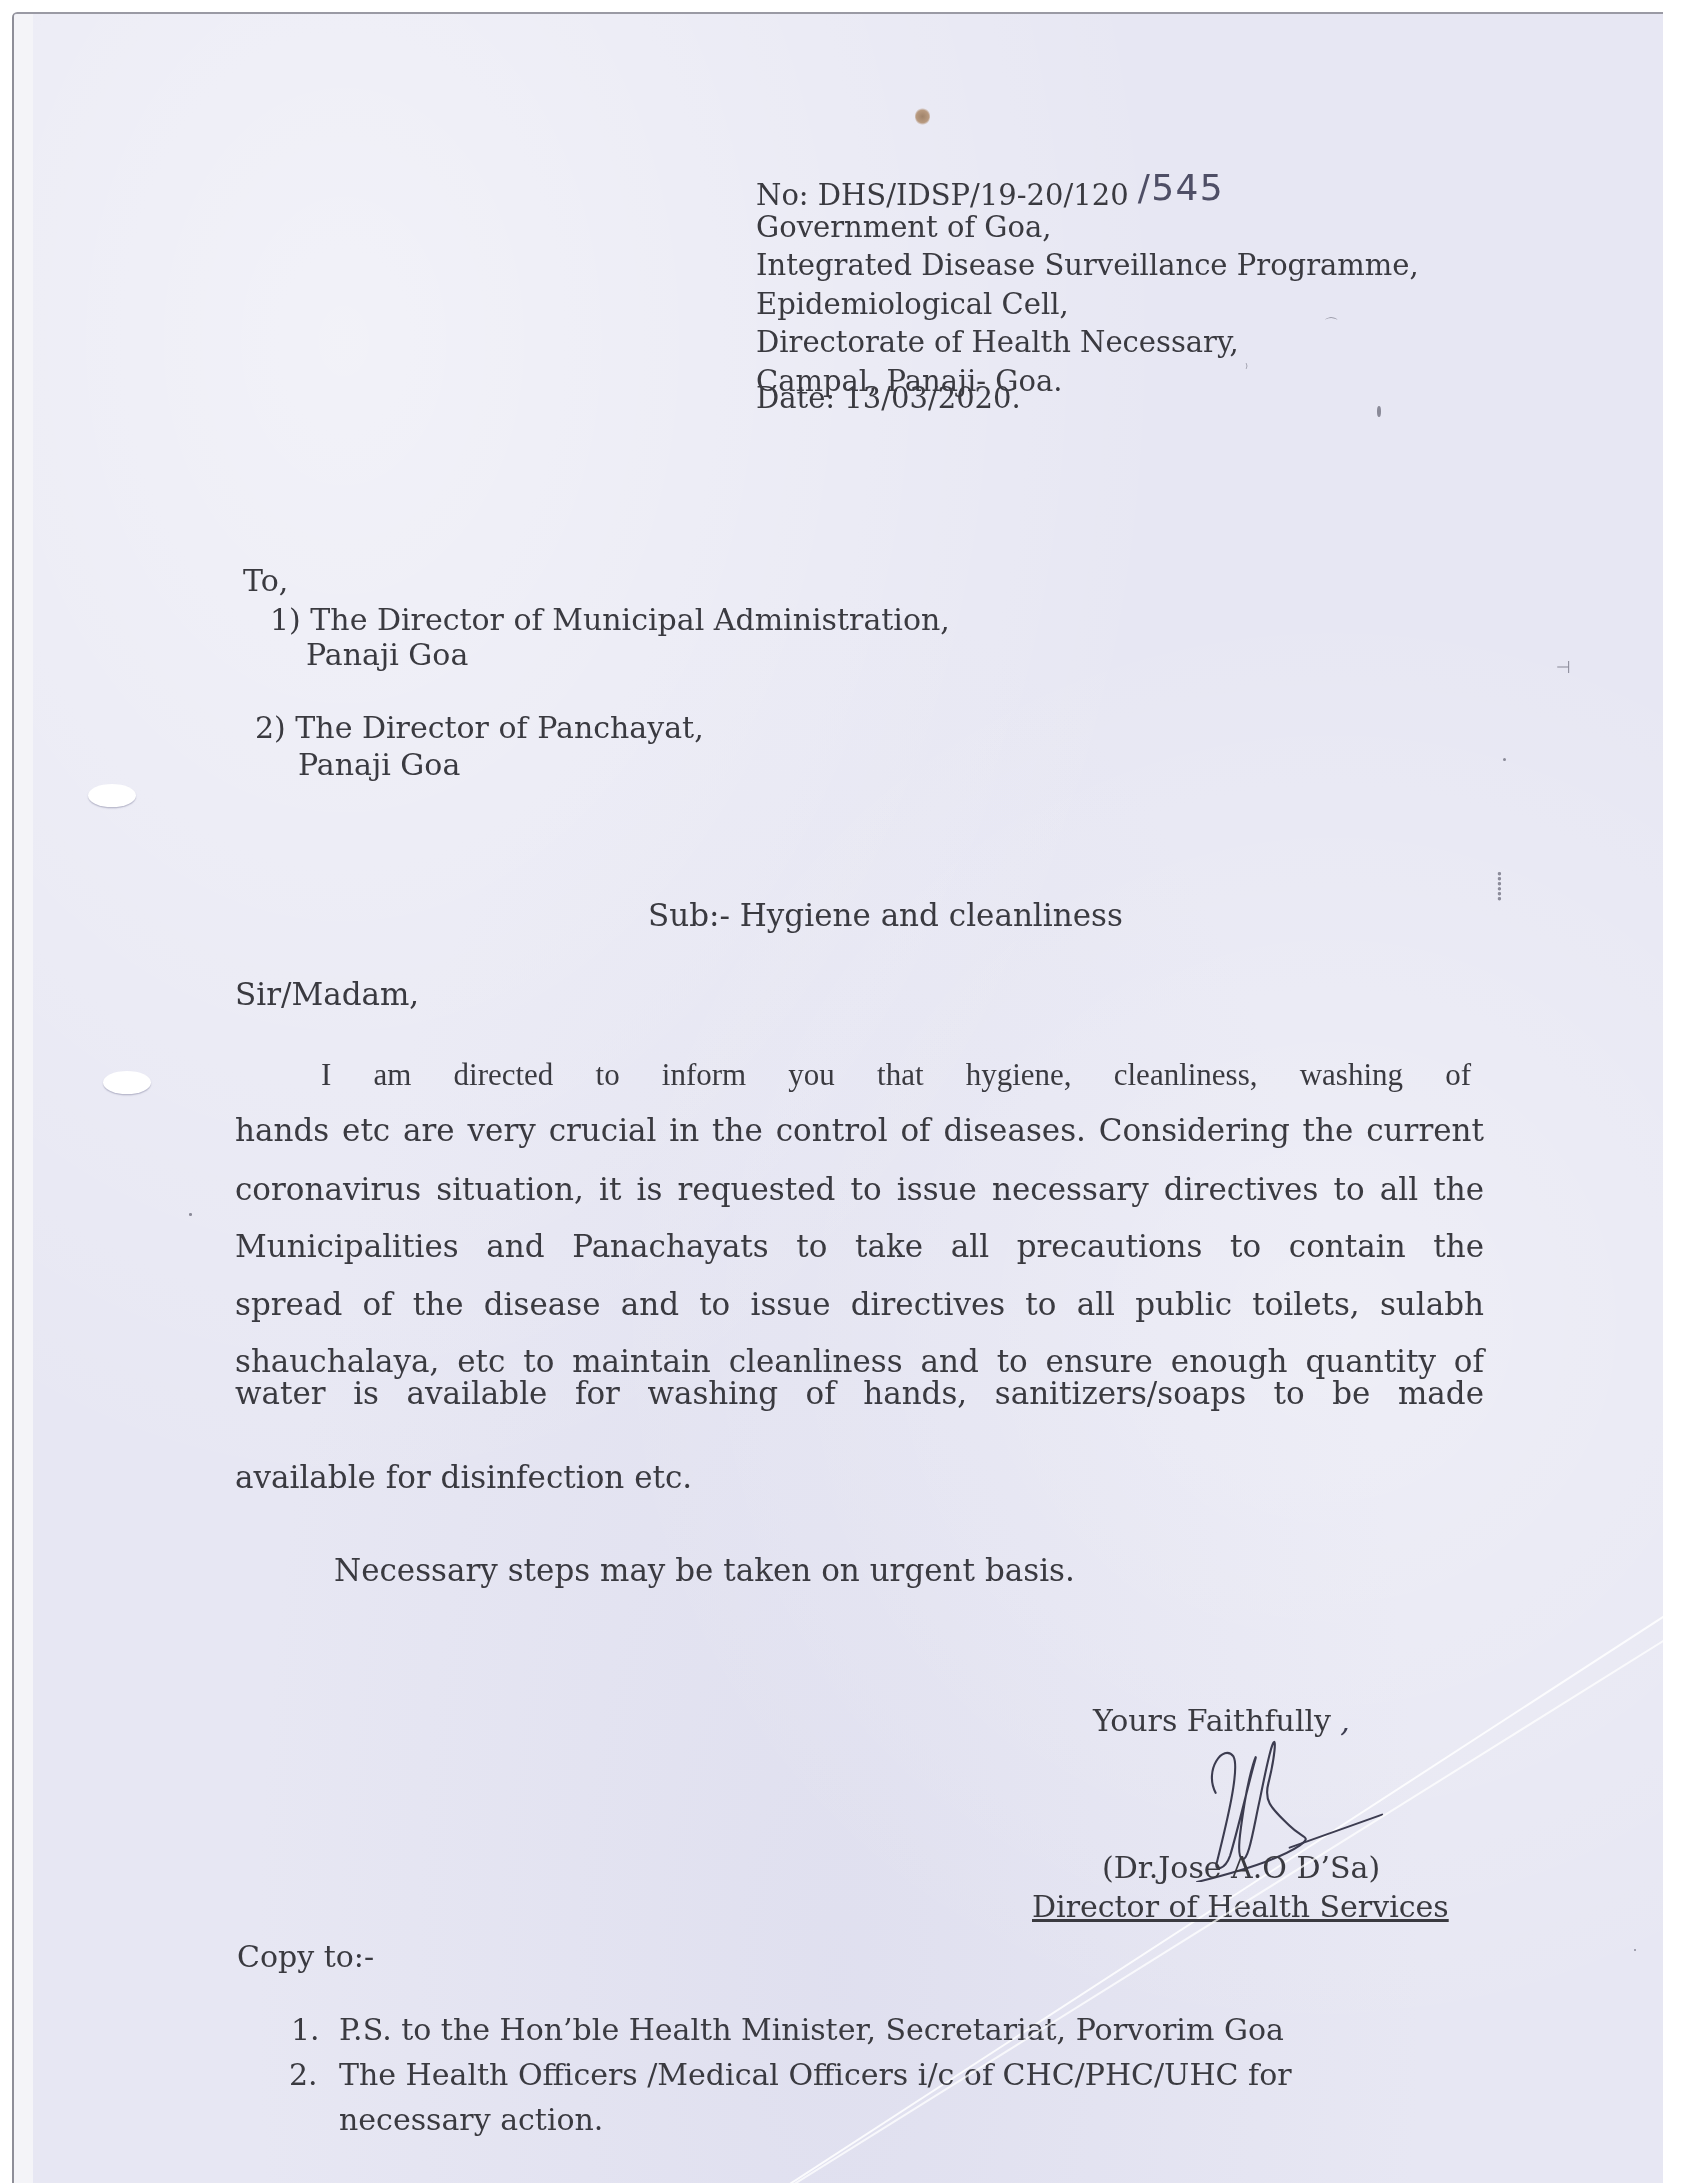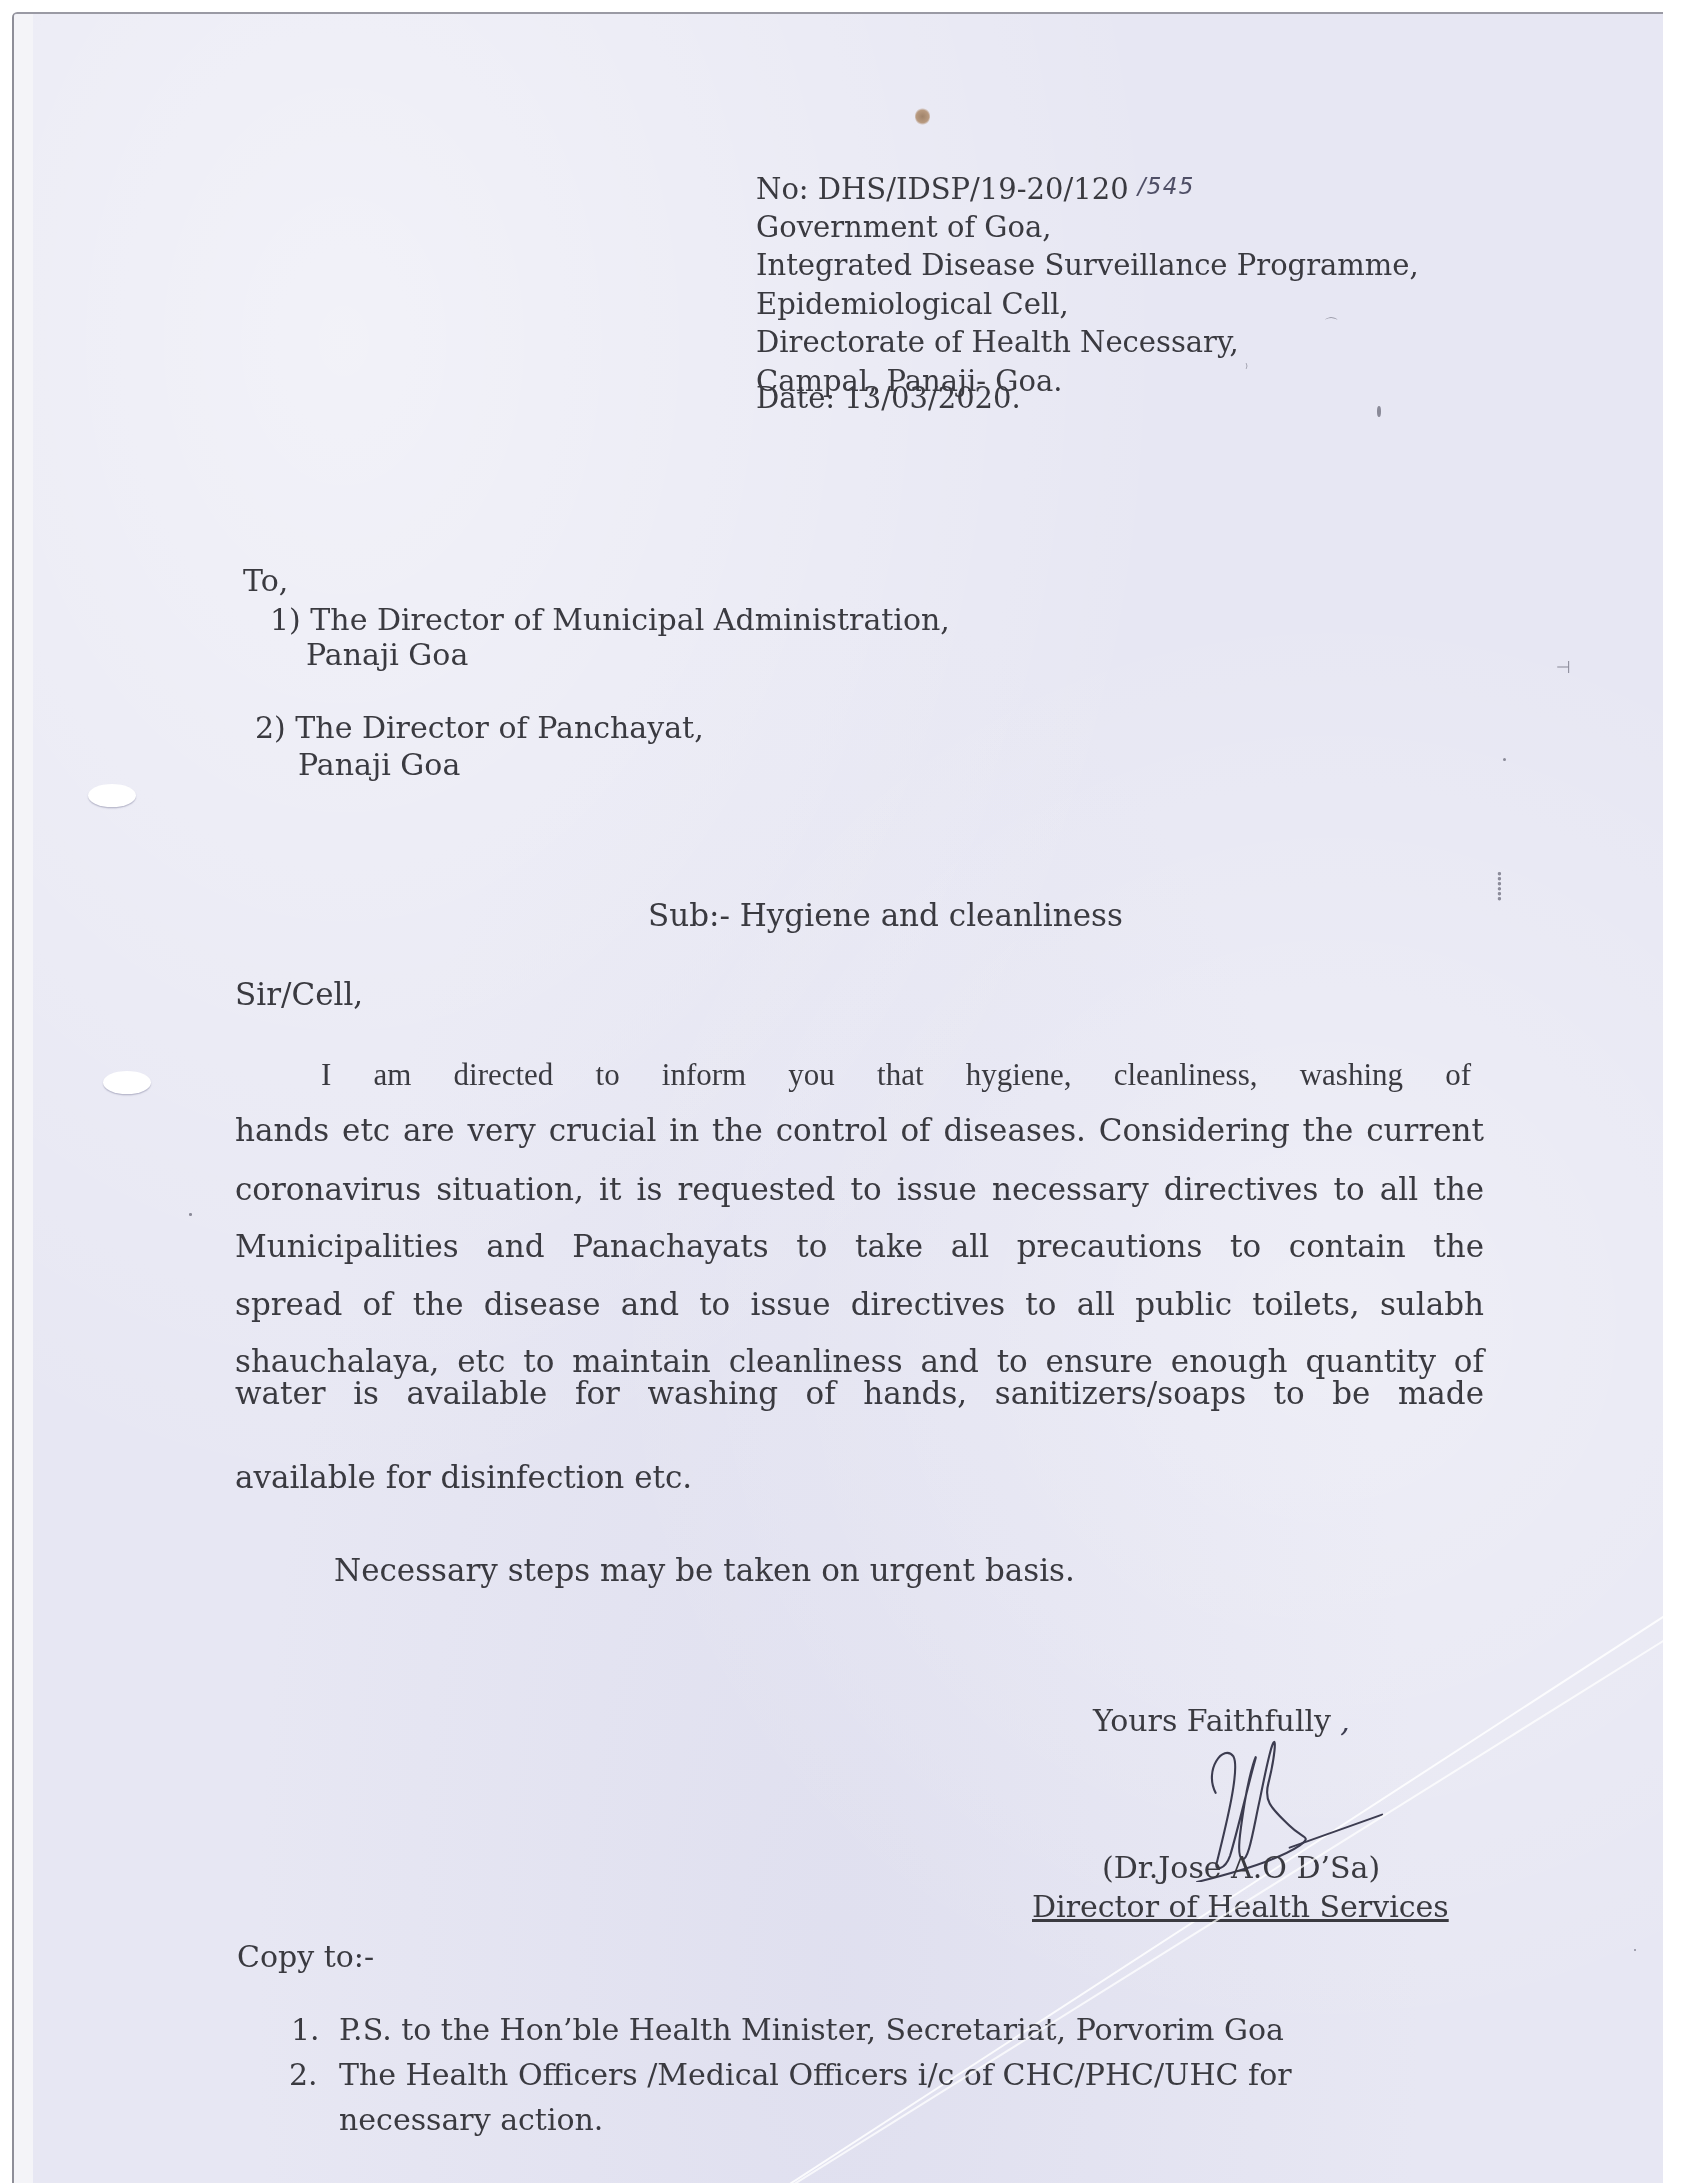--- a/index.html
+++ b/index.html
@@ -105,22 +105,21 @@
     width: 1150px;
     font-family: Liberation Serif, serif;
   }
   .justify-line.last {
     text-align-last: left;
   }
   .handwritten {
     position: absolute;
     font-family: "DejaVu Sans", sans-serif;
     color: #5a5a70;
-    font-size: 23px;
-    font-style: italic;
+    font-size: 36px;
     letter-spacing: 1.3px;
   }
   .signature {
     position: absolute;
     left: 1164px;
     top: 1730px;
     width: 238px;
     height: 152px;
   }
   .list-num {
@@ -165,21 +164,21 @@
 <div class="txt hdr" style="top:384px;">Date: 13/03/2020.</div>
 
 <div class="txt addr" style="left:243px; top:566px;">To,</div>
 <div class="txt addr" style="left:270px; top:605px;">1) The Director of Municipal Administration,</div>
 <div class="txt addr" style="left:306px; top:640px;">Panaji Goa</div>
 <div class="txt addr" style="left:255px; top:713px;">2) The Director of Panchayat,</div>
 <div class="txt addr" style="left:298px; top:750px;">Panaji Goa</div>
 
 <div class="txt body-line" style="left:648px; top:900px;">Sub:- Hygiene and cleanliness</div>
 
-<div class="txt body-line" style="left:235px; top:979px;">Sir/Cell,</div>
+<div class="txt body-line" style="left:235px; top:979px;">Sir/Madam,</div>
 
 <div>
   <div class="justify-line first" style="top:1059px;">I am directed to inform you that hygiene, cleanliness, washing of</div>
   <div class="justify-line" style="top:1115px;">hands etc are very crucial in the control of diseases. Considering the current</div>
   <div class="justify-line" style="top:1174px;">coronavirus situation, it is requested to issue necessary directives to all the</div>
   <div class="justify-line" style="top:1231px;">Municipalities and Panachayats to take all precautions to contain the</div>
   <div class="justify-line" style="top:1289px;">spread of the disease and to issue directives to all public toilets, sulabh</div>
   <div class="justify-line" style="top:1346px;">shauchalaya, etc to maintain cleanliness and to ensure enough quantity of</div>
   <div class="justify-line" style="top:1378px;">water is available for washing of hands, sanitizers/soaps to be made</div>
   <div class="justify-line last" style="top:1462px; text-align:left;">available for disinfection etc.</div>

